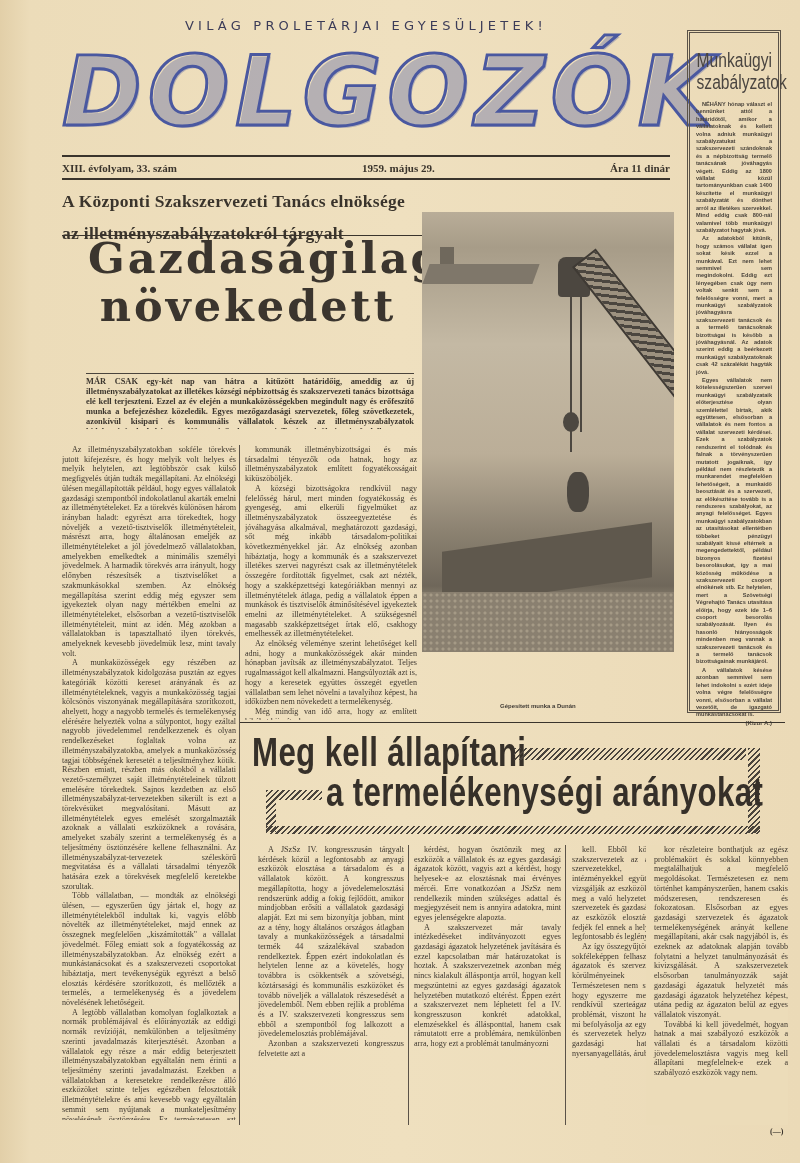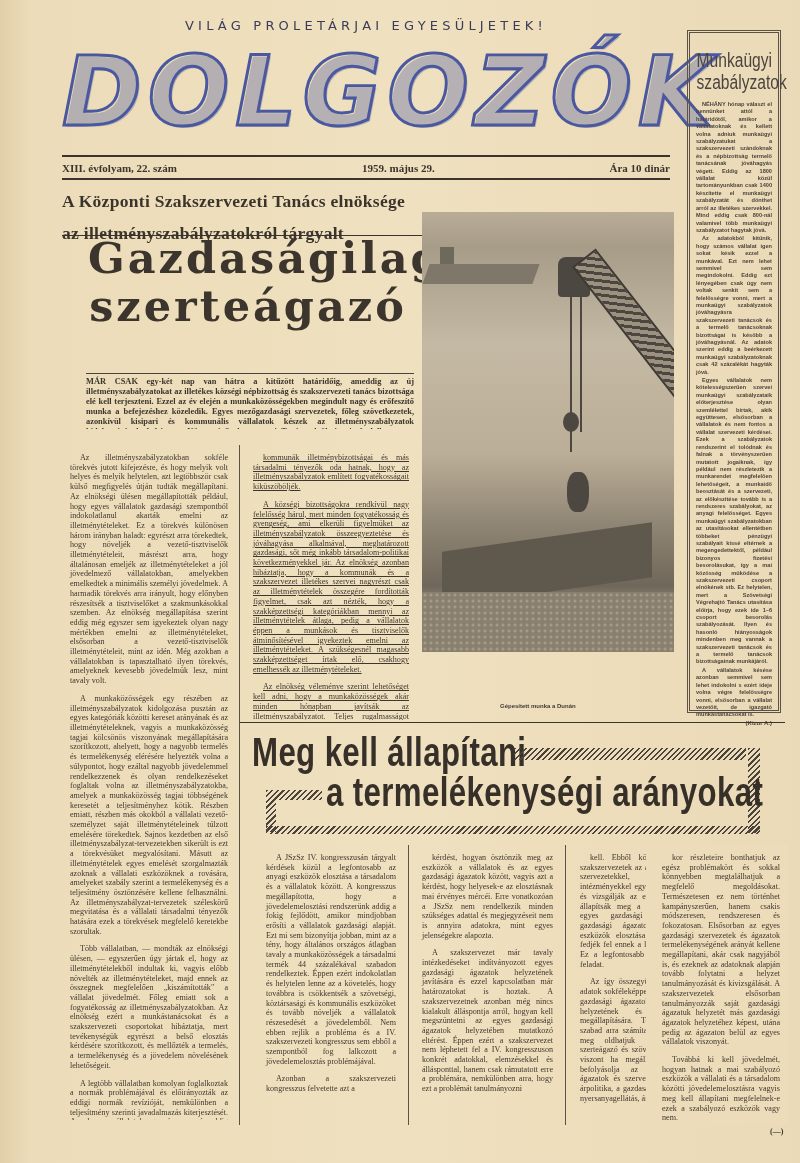--- a/index.html
+++ b/index.html
@@ -49,21 +49,21 @@
     font-family: "DejaVu Serif", serif; font-weight: bold; font-size: 43px; line-height: 48px;
     text-align: center; letter-spacing: 3px; color: #3b352e;
   }
   .lead {
     position: absolute; left: 86px; top: 373px; width: 328px;
     font-size: 8.4px; line-height: 9.9px; text-align: justify; font-weight: bold; color: #3c362e;
     border-top: 1px solid #4a443c; padding-top: 3px;
   }
   .lead::after { content:""; position:absolute; left:0; right:0; bottom:-6px; height:1px; background:#4a443c; }
   .col { position: absolute; font-size: 8.1px; line-height: 9.7px; text-align: justify; color: #3e372f; }
-  .col p { margin: 8px; text-indent: 10px; }
+  .col p { margin: 0; text-indent: 10px; }
   .photo {
     position: absolute; left: 422px; top: 212px; width: 252px; height: 440px;
     background:
       linear-gradient(180deg,#b9ad98 0,#a79c88 8%,#c4b9a4 30%,#bbae98 55%,#8d8372 72%,#6f675a 85%,#bcb09a 95%);
     overflow: hidden;
   }
   .crane-arm { position: absolute; left: 150px; top: 55px; width: 26px; height: 175px; background: repeating-linear-gradient(45deg,#4b463f 0 3px,#9c917f 3px 7px); transform: rotate(-38deg); transform-origin: top left; border: 2px solid #3f3a34; }
   .crane-head { position: absolute; left: 136px; top: 45px; width: 32px; height: 40px; background: #4c4740; border-radius: 8px 8px 4px 4px; }
   .cable { position: absolute; width: 2px; background: #4c4740; }
   .hook { position: absolute; width: 16px; height: 20px; background: #4c4740; border-radius: 50%; }
@@ -87,23 +87,23 @@
 </head>
 <body>
 
 <div class="page">
 
   <div class="motto">VILÁG PROLETÁRJAI EGYESÜLJETEK!</div>
   <div class="masthead">DOLGOZÓK</div>
 
   <div class="rule" style="left:62px;top:155px;width:608px;height:2px;"></div>
   <div class="infobar">
-    <span style="left:0;">XIII. évfolyam, 22. szám</span>
+    <span style="left:0;">XIII. évfolyam, 33. szám</span>
     <span style="left:300px;text-align:right;">1959. május 29.</span>
-    <span style="right:0;">Ára 10 dinár</span>
+    <span style="right:0;">Ára 11 dinár</span>
   </div>
   <div class="rule" style="left:62px;top:178px;width:608px;height:2px;"></div>
 
   <div class="sidebar">
     <div class="sidebar-title">
       <div>Munkaügyi</div>
       <div>szabályzatok</div>
     </div>
     <div class="tiny">
       <p>NÉHÁNY hónap választ el bennünket attól a határidőtől, amikor a vállalatoknak és kellett volna adniuk munkaügyi szabályzatukat a szakszervezeti szándoknak és a népbizottság termelő tanácsának jóváhagyás végett. Eddig az 1800 vállalat közül tartományunkban csak 1400 készítette el munkaügyi szabályzatát és dönthet arról az illetékes szervekkel. Mind eddig csak 800-nál valamivel több munkaügyi szabályzatot hagytak jóvá.</p>
@@ -111,33 +111,33 @@
       <p>Egyes vállalatok nem kötelességszerűen szervei munkaügyi szabályzataik előterjesztése olyan szemlélettel bírtak, akik együttesen, elsősorban a vállalatok és nem fontos a vállalat szervezeti kérdései. Ezek a szabályzatok rendszerint el tolódnak és falnak a törvényszerűen mutatott jogaiknak, így például nem részletezik a munkarendet megfelelően lehetőségeit, a munkaidő beosztását és a szervezeti, az előkészítése tovább is a rendszeres szabályokat, az anyagi felelősséget. Egyes munkaügyi szabályzatokban az utasításokat ellentétben többeket pénzügyi szabályait kissé eltérnek a megengedettektől, például bizonyos fizetési besorolásukat, így a mai közösség működése a szakszervezeti csoport elnökének stb. Ez helytelen, mert a Szövetségi Végrehajtó Tanács utasítása előírja, hogy ezek ide 1–6 csoport besorolás szabályozását. Ilyen és hasonló hiányosságok mindenben meg vannak a szakszervezeti tanácsok és a termelő tanácsok bizottságainak munkájáról.</p>
       <p>A vállalatok késése azonban semmivel sem lehet indokolni s ezért ideje volna végre felelősségre vonni, elsősorban a vállalat vezetőit, de igazgató munkástanácsokat is.</p>
       <div class="sign">(Kizur A.)</div>
     </div>
   </div>
 
   <div class="kicker">A Központi Szakszervezeti Tanács elnöksége az illetményszabályzatokról tárgyalt</div>
   <div class="rule" style="left:62px;top:235px;width:360px;height:1px;"></div>
   <div class="headline">
     <div>Gazdaságilag</div>
-    <div>szerteágazó</div>
+    <div>növekedett</div>
   </div>
   <div class="lead" style="height:52px;overflow:hidden;">MÁR CSAK egy-két nap van hátra a kitűzött határidőig, ameddig az új illetményszabályzatokat az illetékes községi népbizottság és szakszervezeti tanács bizottsága elé kell terjeszteni. Ezzel az év elején a munkaközösségekben megindult nagy és erőfeszítő munka a befejezéshez közeledik. Egyes mezőgazdasági szervezetek, főleg szövetkezetek, azonkívül kisipari és kommunális vállalatok készek az illetményszabályzatok kidolgozásával. A héten a Központi Szakszervezeti Tanács elnöksége is foglalkozott az illetményszabályzatok kérdésével.</div>
 
   <div class="col" style="left:62px;top:445px;width:174px;height:675px;overflow:hidden;">
     <p>Az illetményszabályzatokban sokféle törekvés jutott kifejezésre, és hogy melyik volt helyes és melyik helytelen, azt legtöbbször csak külső megfigyelés útján tudták megállapítani. Az elnökségi ülésen megállapították például, hogy egyes vállalatok gazdasági szempontból indokolatlanul akarták emelni az illetménytételeket. Ez a törekvés különösen három irányban haladt: egyrészt arra törekedtek, hogy növeljék a vezető-tisztviselők illetménytételeit, másrészt arra, hogy általánosan emeljék az illetménytételeket a jól jövedelmező vállalatokban, amelyekben emelkedtek a minimális személyi jövedelmek. A harmadik törekvés arra irányult, hogy előnyben részesítsék a tisztviselőket a szakmunkásokkal szemben. Az elnökség megállapítása szerint eddig még egyszer sem igyekeztek olyan nagy mértékben emelni az illetménytételeket, elsősorban a vezető-tisztviselők illetménytételeit, mint az idén. Még azokban a vállalatokban is tapasztalható ilyen törekvés, amelyeknek kevesebb jövedelmük lesz, mint tavaly volt.</p>
     <p>A munkaközösségek egy részében az illetményszabályzatok kidolgozása pusztán az egyes kategóriák közötti kereset arányának és az illetménytételeknek, vagyis a munkaközösség tagjai kölcsönös viszonyának megállapítására szorítkozott, ahelyett, hogy a nagyobb termelés és termelékenység elérésére helyezték volna a súlypontot, hogy ezáltal nagyobb jövedelemmel rendelkezzenek és olyan rendelkezéseket foglaltak volna az illetményszabályzatokba, amelyek a munkaközösség tagjai többségének keresetét a teljesítményhez kötik. Részben emiatt, részben más okokból a vállalati vezető-személyzet saját illetménytételeinek túlzott emelésére törekedtek. Sajnos kezdetben az első illetményszabályzat-tervezetekben sikerült is ezt a törekvésüket megvalósítani. Másutt az illetménytételek egyes emelését szorgalmazták azoknak a vállalati eszközöknek a rovására, amelyeket szabály szerint a termelékenység és a teljesítmény ösztönzésére kellene felhasználni. Az illetményszabályzat-tervezetek széleskörű megvitatása és a vállalati társadalmi tényezők hatására ezek a törekvések megfelelő keretekbe szorultak.</p>
     <p>Több vállalatban, — mondták az elnökségi ülésen, — egyszerűen úgy jártak el, hogy az illetménytételekből indultak ki, vagyis előbb növelték az illetménytételeket, majd ennek az összegnek megfelelően „kiszámították" a vállalat jövedelmét. Főleg emiatt sok a fogyatékosság az illetményszabályzatokban. Az elnökség ezért a munkástanácsokat és a szakszervezeti csoportokat hibáztatja, mert tevékenységük egyrészt a belső elosztás kérdésére szorítkozott, és mellőzték a termelés, a termelékenység és a jövedelem növelésének lehetőségeit.</p>
     <p>A legtöbb vállalatban komolyan foglalkoztak a normák problémájával és előirányozták az eddigi normák revízióját, nemkülönben a teljesítmény szerinti javadalmazás kiterjesztését. Azonban a vállalatok egy része a már eddig beterjesztett illetményszabályzatokban egyáltalán nem érinti a teljesítmény szerinti javadalmazást. Ezekben a vállalatokban a keresetekre rendelkezésre álló eszközöket szinte teljes egészében felosztották illetménytételekre és ami kevesebb vagy egyáltalán semmit sem nyújtanak a munkateljesítmény növelésének ösztönzésére. Ez természetesen azt bizonyítja, hogy ezekben a vállalatokban rosszul gazdálkodnak. Bizvást elvárható, hogy a</p>
   </div>
   <div class="vline" style="left:239px;top:445px;height:680px;"></div>
 
-  <div class="col" style="left:245px;top:445px;width:172px;height:275px;overflow:hidden;text-decoration:underline;">
+  <div class="col" style="left:245px;top:445px;width:172px;height:275px;overflow:hidden;">
     <p>kommunák illetménybizottságai és más társadalmi tényezők oda hatnak, hogy az illetményszabályzatok említett fogyatékosságait kiküszöböljék.</p>
     <p>A községi bizottságokra rendkívül nagy felelősség hárul, mert minden fogyatékosság és gyengeség, ami elkerüli figyelmüket az illetményszabályzatok összeegyeztetése és jóváhagyása alkalmával, meghatározott gazdasági, sőt még inkább társadalom-politikai következményekkel jár. Az elnökség azonban hibáztatja, hogy a kommunák és a szakszervezet illetékes szervei nagyrészt csak az illetménytételek összegére fordították figyelmet, csak azt nézték, hogy a szakképzettségi kategóriákban mennyi az illetménytételek átlaga, pedig a vállalatok éppen a munkások és tisztviselők átminősítésével igyekeztek emelni az illetménytételeket. A szükségesnél magasabb szakképzettséget írtak elő, csakhogy emelhessék az illetménytételeket.</p>
     <p>Az elnökség véleménye szerint lehetőséget kell adni, hogy a munkaközösségek akár minden hónapban javítsák az illetményszabályzatot. Teljes rugalmasságot kell alkalmazni. Hangsúlyozták azt is, hogy a keresetek együttes összegét egyetlen vállalatban sem lehet növelni a tavalyihoz képest, ha időközben nem növekedett a termelékenység.</p>
     <p>Még mindig van idő arra, hogy az említett hibákat kijavítsuk.</p>
   </div>
 
   <div class="photo">
     <div class="chimney"></div>
     <div class="ship"></div>
     <div class="crane-head"></div>

